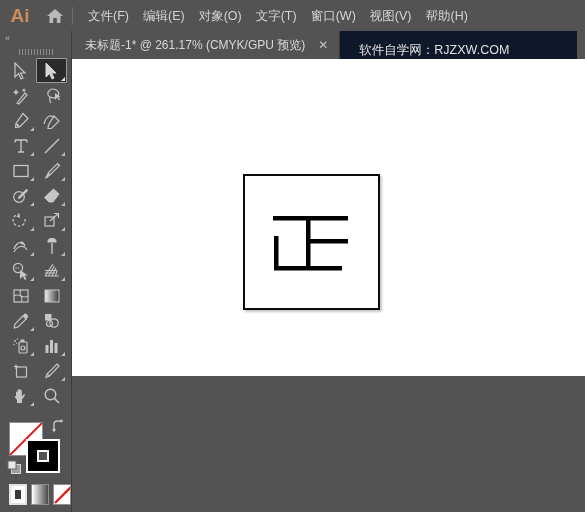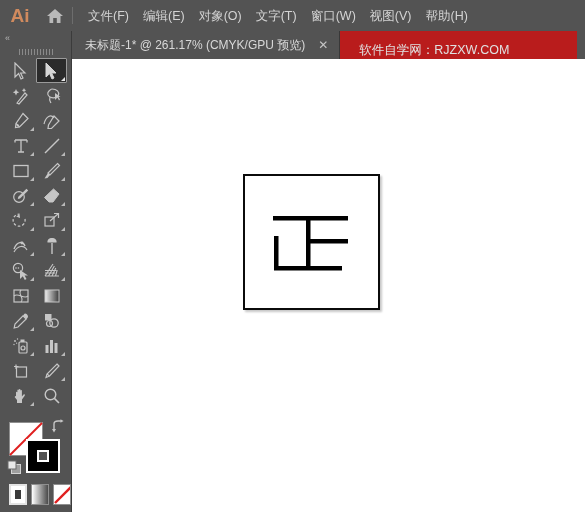--- a/index.html
+++ b/index.html
@@ -2,21 +2,21 @@
 <html><head>
 <meta charset="utf-8">
 <style>
   * { box-sizing: border-box; margin: 0; padding: 0; }
   html, body {
     width: 585px; height: 512px;
     background: #535353;
     font-family: "Liberation Sans", sans-serif;
     overflow: hidden;
   }
-  #app { position: relative; width: 585px; height: 512px; }
+  #app { position: relative; width: 585px; height: 376px; }
 
   
   .menubar {
     position: absolute; left: 0; top: 0; width: 585px; height: 31px;
     background: #535353;
     display: flex; align-items: center;
   }
   .ai-logo {
     width: 40px; text-align: center;
     color: #D08A5E; font-size: 19px; font-weight: bold;
@@ -99,21 +99,21 @@
     width: 21px; height: 21px; border: 1px solid #8f8f8f; background: #fff;
     position: relative; overflow: hidden;
   }
   .mode-btn.sel { border: 2px solid #e3e3e3; }
   .mode-btn .blk { position: absolute; left: 4px; top: 4px; right: 4px; bottom: 4px; background: #3a3a3a; }
   .mode-btn .grad { position: absolute; inset: 0; background: linear-gradient(to right,#ffffff,#4a4a4a); }
 
   
   .tabbar {
     position: absolute; left: 72px; top: 31px; right: 8px; height: 28px;
-    background: #b91c1c;
+    background: #0f172a;
     display: flex; align-items: stretch;
   }
   .doc-tab {
     background: #535353;
     display: flex; align-items: center;
     padding: 0 9px 0 13px;
     border-right: 1px solid #383838;
   }
   .doc-tab-title { color: #d8d8d8; font-size: 12px; white-space: nowrap; }
   .doc-tab-close {

